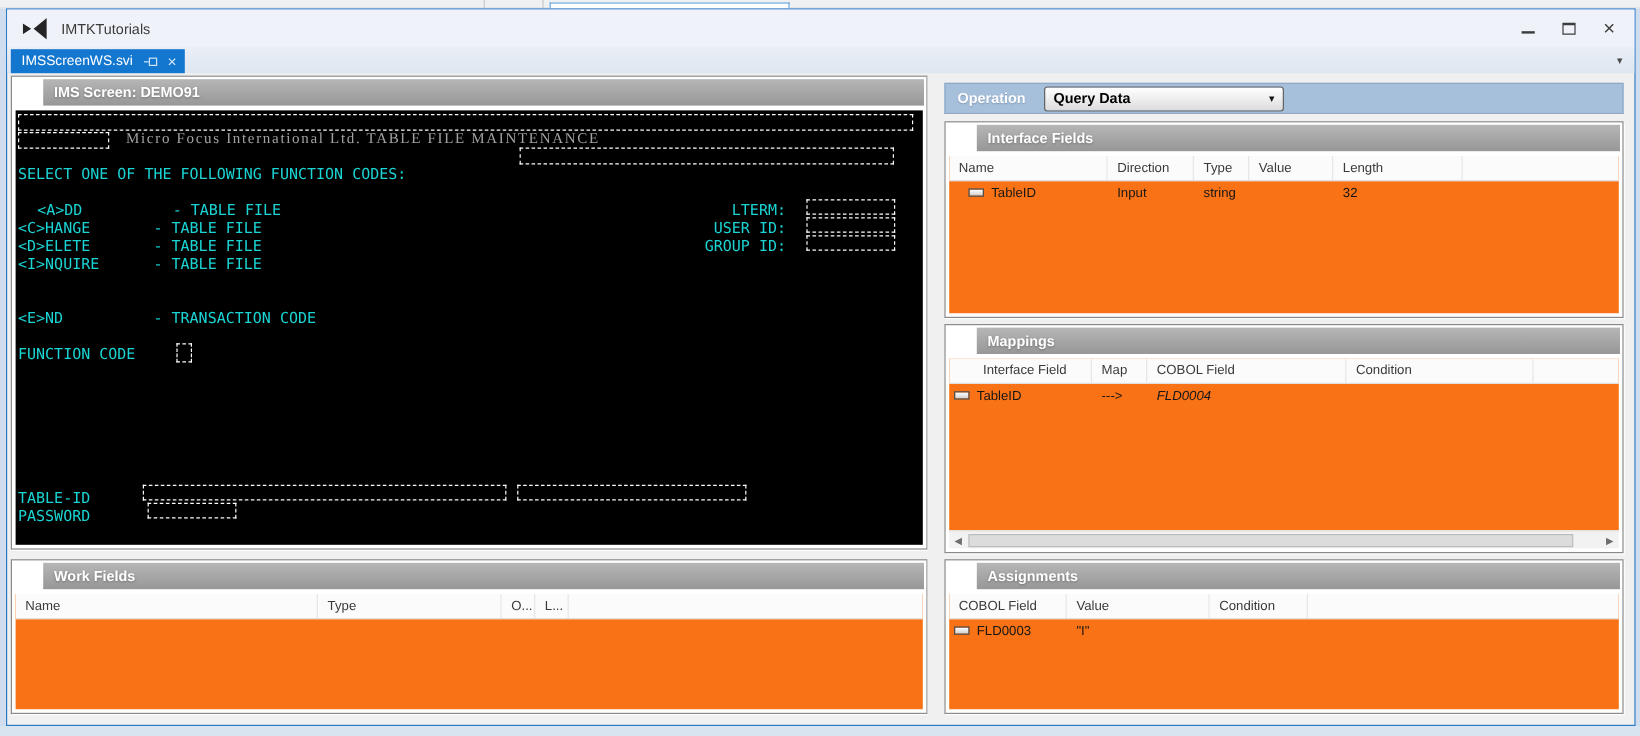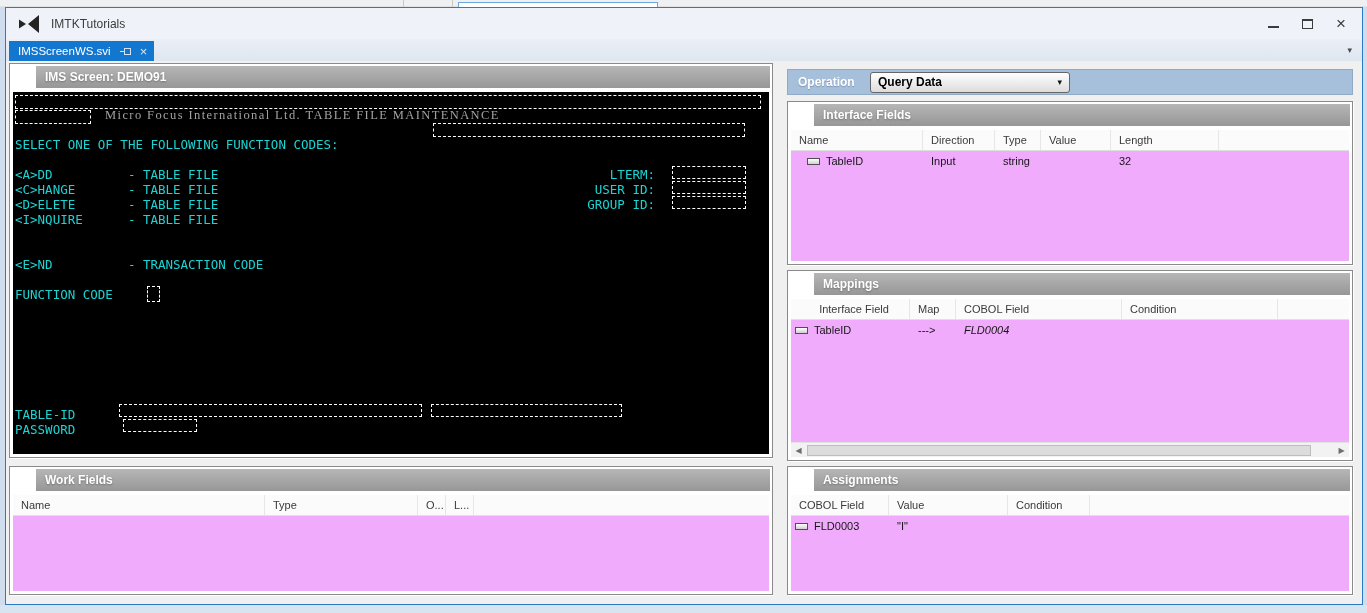--- a/index.html
+++ b/index.html
@@ -53,21 +53,21 @@
   
   .terminal { position:absolute; left:3px; right:3px; top:28px; bottom:3px;
               background:var(--terminal-bg,#000); overflow:hidden;
               font-family:"DejaVu Sans Mono", monospace; font-size:12.5px; }
   .tline { position:absolute; white-space:pre; color:var(--terminal-fg,#1bd4d4); line-height:14px; }
   .tline.heading { color:var(--terminal-heading-fg,#a2a2a2); letter-spacing:1.4px;font-family:Liberation Serif, serif; }
   .tline.rlabel { text-align:right; }
   .tfield { position:absolute; border:1px dashed #fdfdfd; }
 
   
-  .tablewrap { position:absolute; left:3px; right:3px; top:28px; bottom:3px; background:#f0abfc; overflow:hidden; }
+  .tablewrap { position:absolute; left:3px; right:3px; top:28px; bottom:3px; background:#f97316; overflow:hidden; }
   .trow { display:flex; width:100%; }
   .thead { height:21px; background:#fbfbfb; border-bottom:1px solid #e0e0e0; }
   .th { font-size:11px; color:#3a3a3a; line-height:20px; padding-left:8px;
         border-right:1px solid #e6e6e6; overflow:hidden; white-space:nowrap; flex:none; }
   .th.filler, .td.filler { flex:1; border-right:none; }
   .tr { height:20px; align-items:center; }
   .td { font-size:11px; color:#161616; line-height:20px; padding-left:8px;
         overflow:hidden; white-space:nowrap; flex:none; }
   .field-icon { display:inline-block; width:13px; height:7px; border:1px solid #4f4f4f;
         background:linear-gradient(#ffffff,#cfcfcf); margin-right:6px; }
@@ -135,21 +135,21 @@
       <span class="tab-close">×</span>
     </div>
     <span class="well-chevron">▾</span>
   </div>
 
   <div class="panel" style="left:3px; top:55px; width:764px; height:395px;">
     <div class="panel-header">IMS Screen: DEMO91</div>
     <div class="terminal" id="terminal">
         <div class="tline heading" style="left: 92px; top: 16px;">Micro Focus International Ltd. TABLE FILE MAINTENANCE</div>
         <div class="tline" style="left: 2px; top: 46px;">SELECT ONE OF THE FOLLOWING FUNCTION CODES:</div>
-        <div class="tline" style="left: 2px; top: 76px; text-align: right;">&lt;A&gt;DD          - TABLE FILE</div>
+        <div class="tline" style="left: 18px; top: 76px; text-align: right;">&lt;A&gt;DD          - TABLE FILE</div>
         <div class="tline" style="left: 2px; top: 91px;">&lt;C&gt;HANGE       - TABLE FILE</div>
         <div class="tline" style="left: 2px; top: 106px;">&lt;D&gt;ELETE       - TABLE FILE</div>
         <div class="tline" style="left: 2px; top: 121px;">&lt;I&gt;NQUIRE      - TABLE FILE</div>
         <div class="tline" style="left: 2px; top: 166px;">&lt;E&gt;ND          - TRANSACTION CODE</div>
         <div class="tline" style="left: 2px; top: 196px;">FUNCTION CODE</div>
         <div class="tline" style="left: 2px; top: 316px;">TABLE-ID</div>
         <div class="tline" style="left: 2px; top: 331px;">PASSWORD</div>
         <div class="tline rlabel" style="right: 114px; top: 76px;">LTERM:</div>
         <div class="tline rlabel" style="right: 114px; top: 91px;">USER ID:</div>
         <div class="tline rlabel" style="right: 114px; top: 106px;">GROUP ID:</div>

